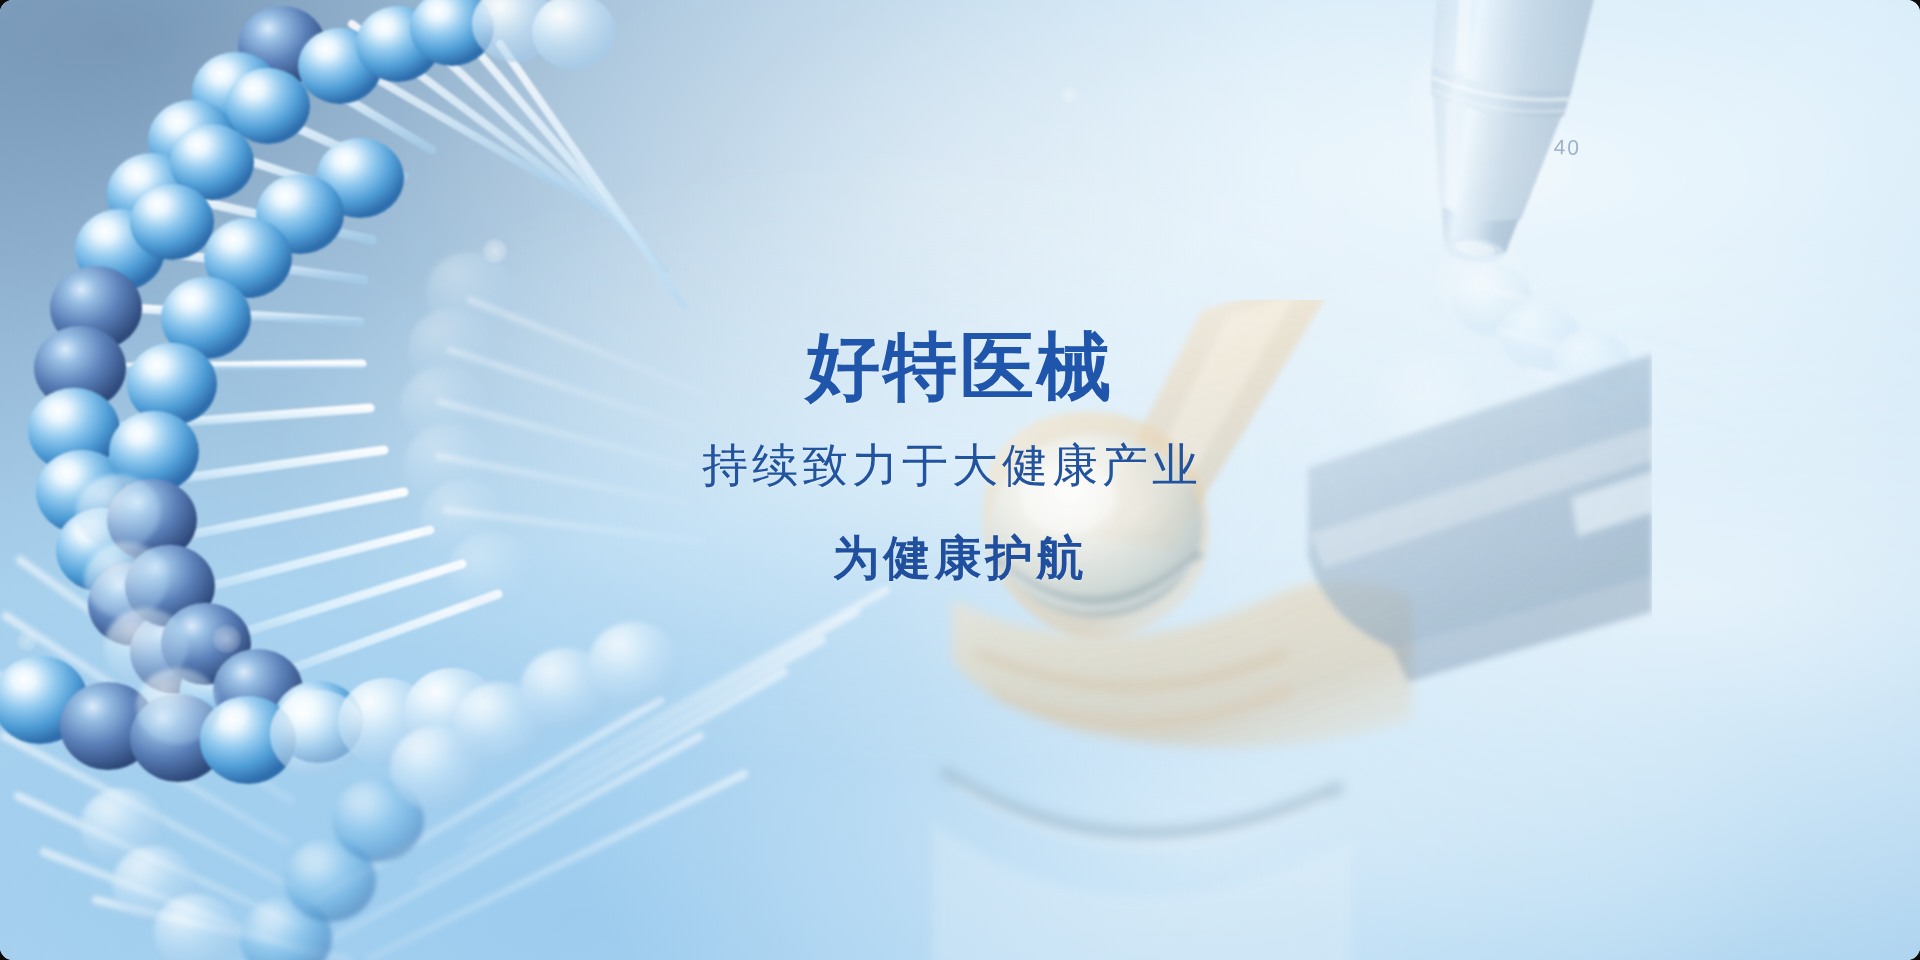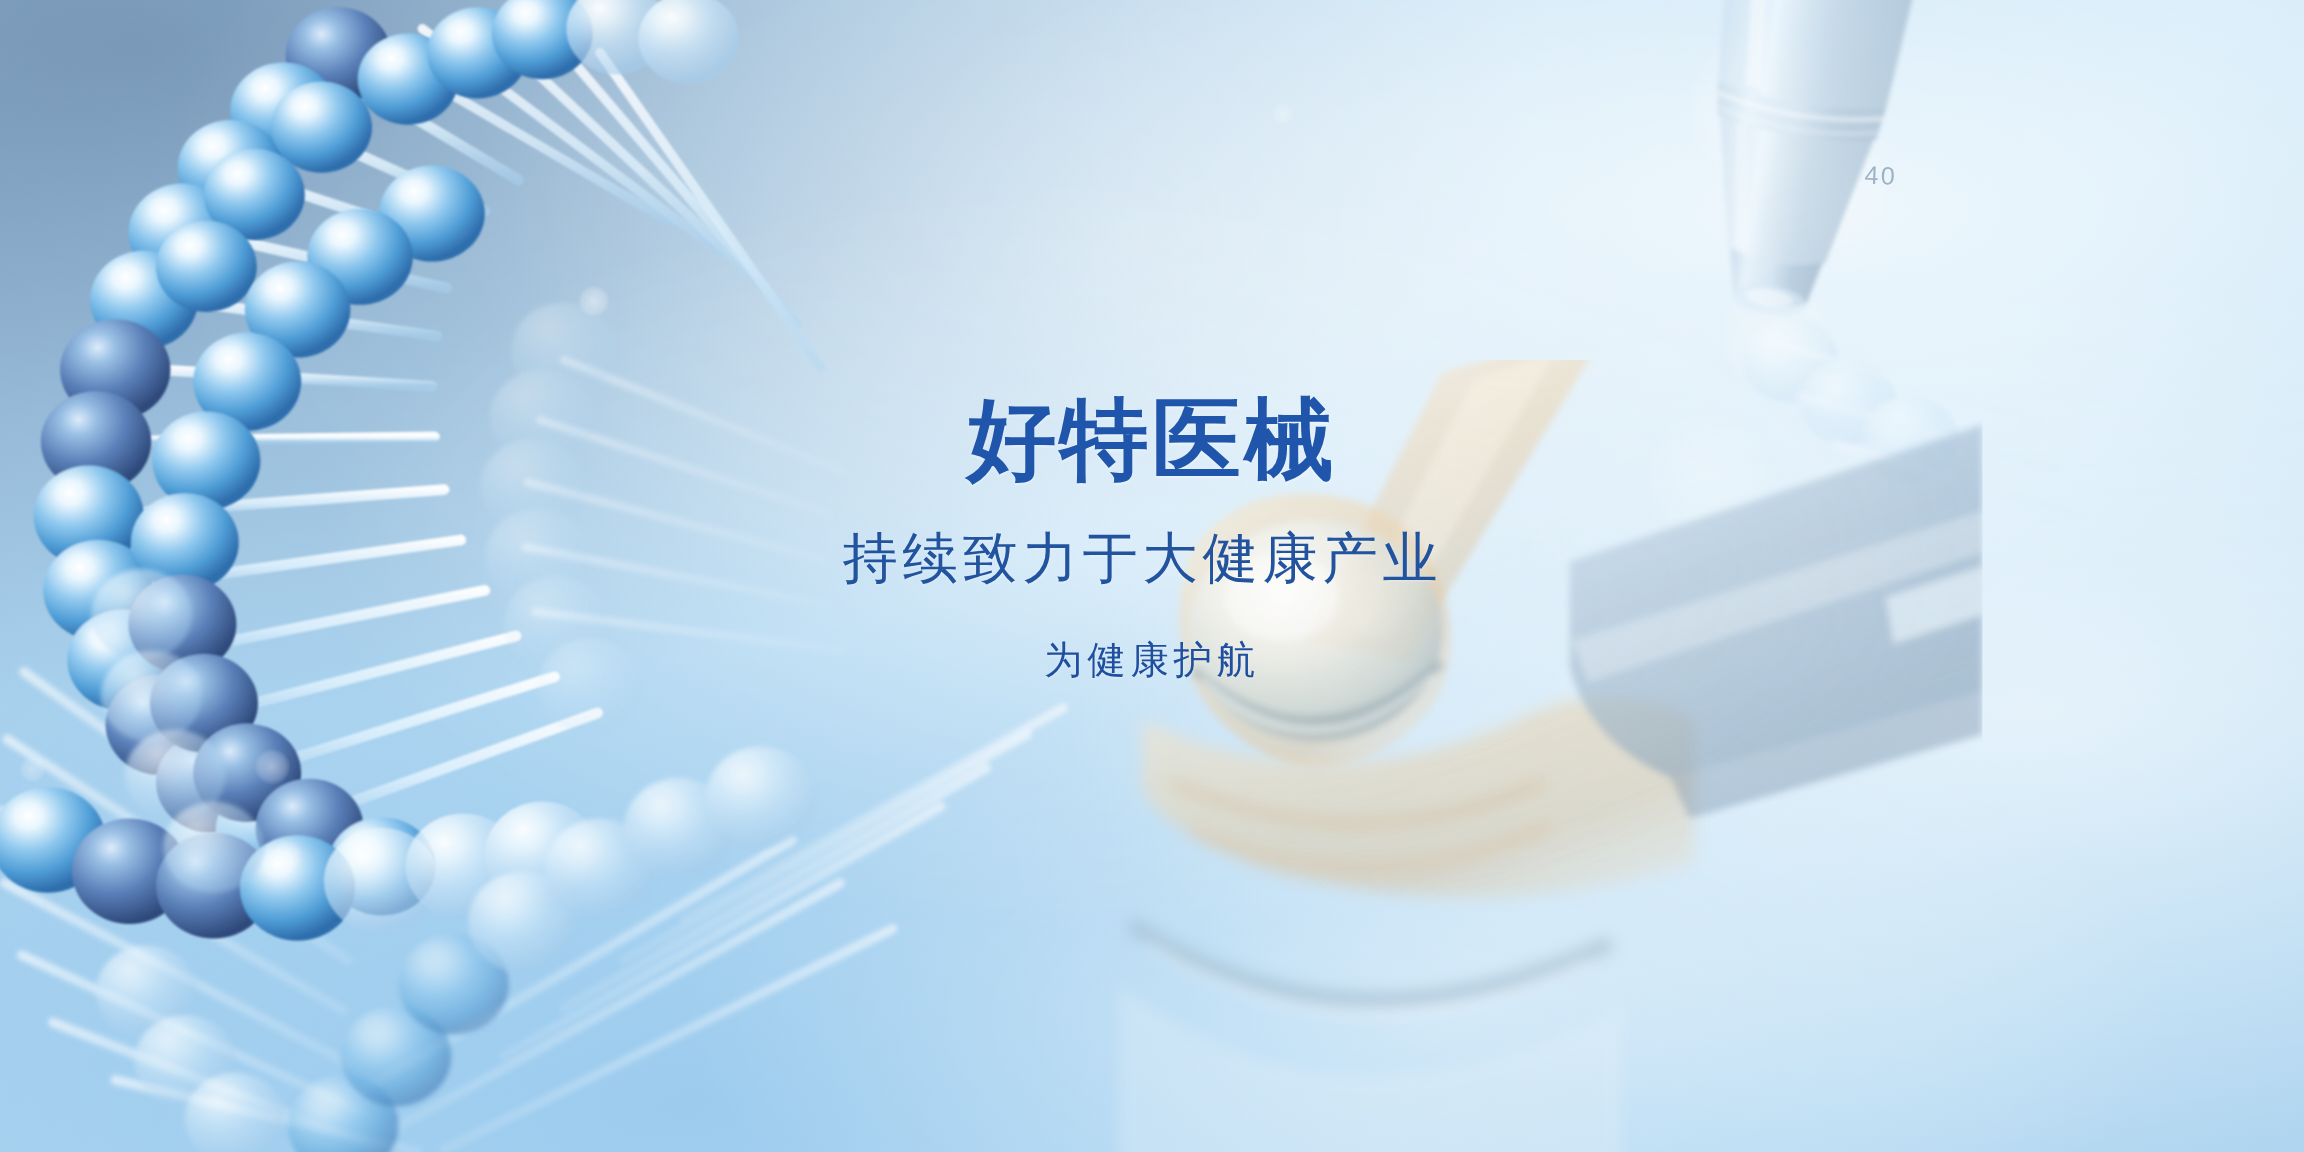--- a/index.html
+++ b/index.html
@@ -1,19 +1,20 @@
 <!DOCTYPE html>
 <html><head>
 <meta charset="utf-8">
 <style>
   html,body{margin:0;padding:0;background:#0b0b0b;}
   #stage{
     position:relative;width:1920px;height:960px;overflow:hidden;
     font-family:"Liberation Sans","DejaVu Sans",sans-serif;
     background:#e5e5e5;
+    border-radius:13px;
   }
   .layer{position:absolute;inset:0;}
 
   
   #bg-base{
     background:
       radial-gradient(115% 95% at 78% 18%, rgba(255,255,255,.70) 0%, rgba(255,255,255,.22) 34%, rgba(255,255,255,0) 62%),
       radial-gradient(90% 85% at 6% 4%,  rgba(96,124,158,.62) 0%, rgba(120,150,182,.34) 38%, rgba(150,186,216,0) 68%),
       radial-gradient(120% 110% at 30% 96%, rgba(126,186,232,.55) 0%, rgba(150,200,236,.18) 45%, rgba(160,206,238,0) 72%),
       linear-gradient(128deg,#9cc0de 0%,#aed4ee 17%,#bcdef4 38%,#c3e2f6 55%,#c9e6f8 70%,#bfdff4 86%,#b2d6f0 100%);
@@ -48,21 +49,21 @@
   }
   #title{
     font-size:74px;font-weight:700;color:#1f56ab;letter-spacing:3px;
     margin:0 0 38px 0;text-shadow:0 1px 2px rgba(255,255,255,.35);
   }
   #subtitle{
     font-size:46px;font-weight:400;color:#22539f;letter-spacing:4px;
     margin:0 16px 46px 0;text-shadow:0 1px 2px rgba(255,255,255,.32);
   }
   #tagline{
-    font-size:32px;font-weight:400;color:#1f4f9e;letter-spacing:4px;
+    font-size:47px;font-weight:700;color:#1f4f9e;letter-spacing:4px;
     margin:0;text-shadow:0 1px 2px rgba(255,255,255,.32);
   }
 </style>
 </head>
 <body>
 
 <div id="stage">
 
   <div class="layer" id="bg-base"></div>
   <div class="layer" id="bg-wash"></div>

